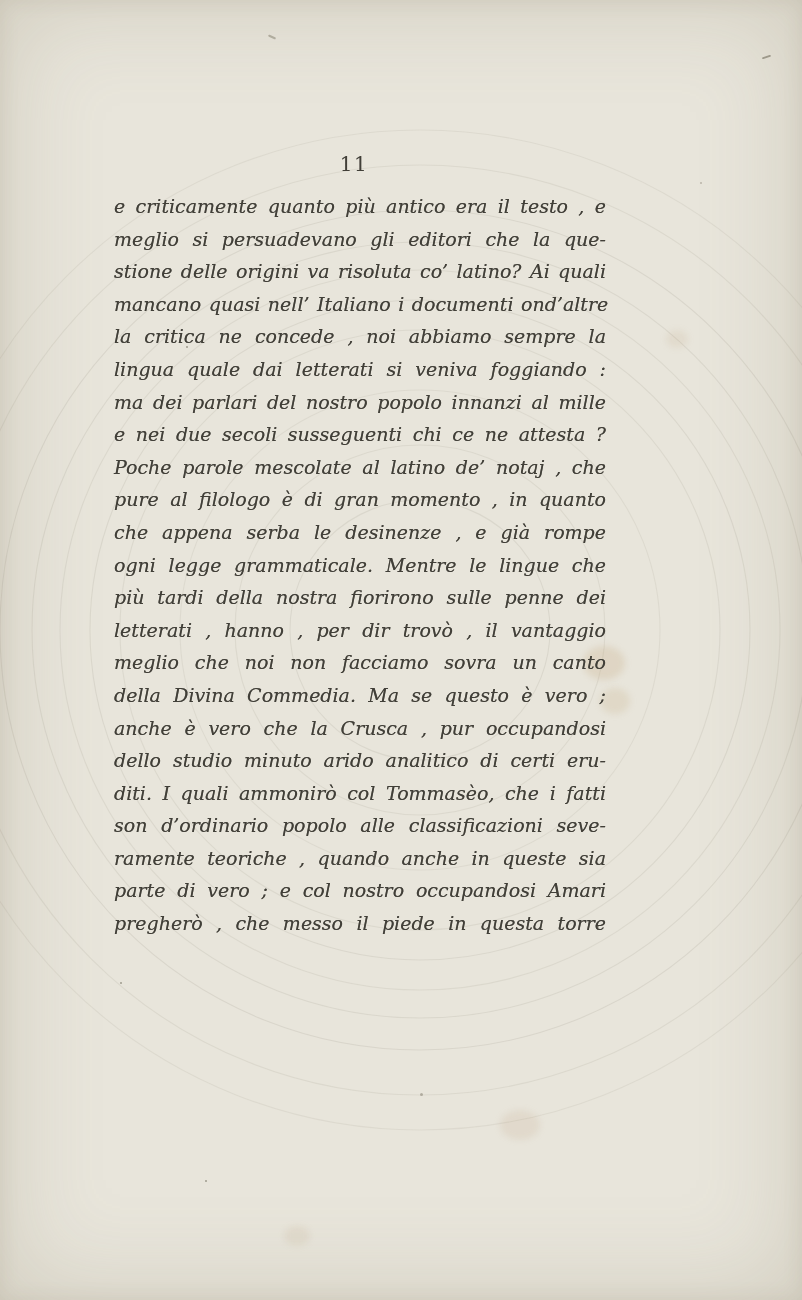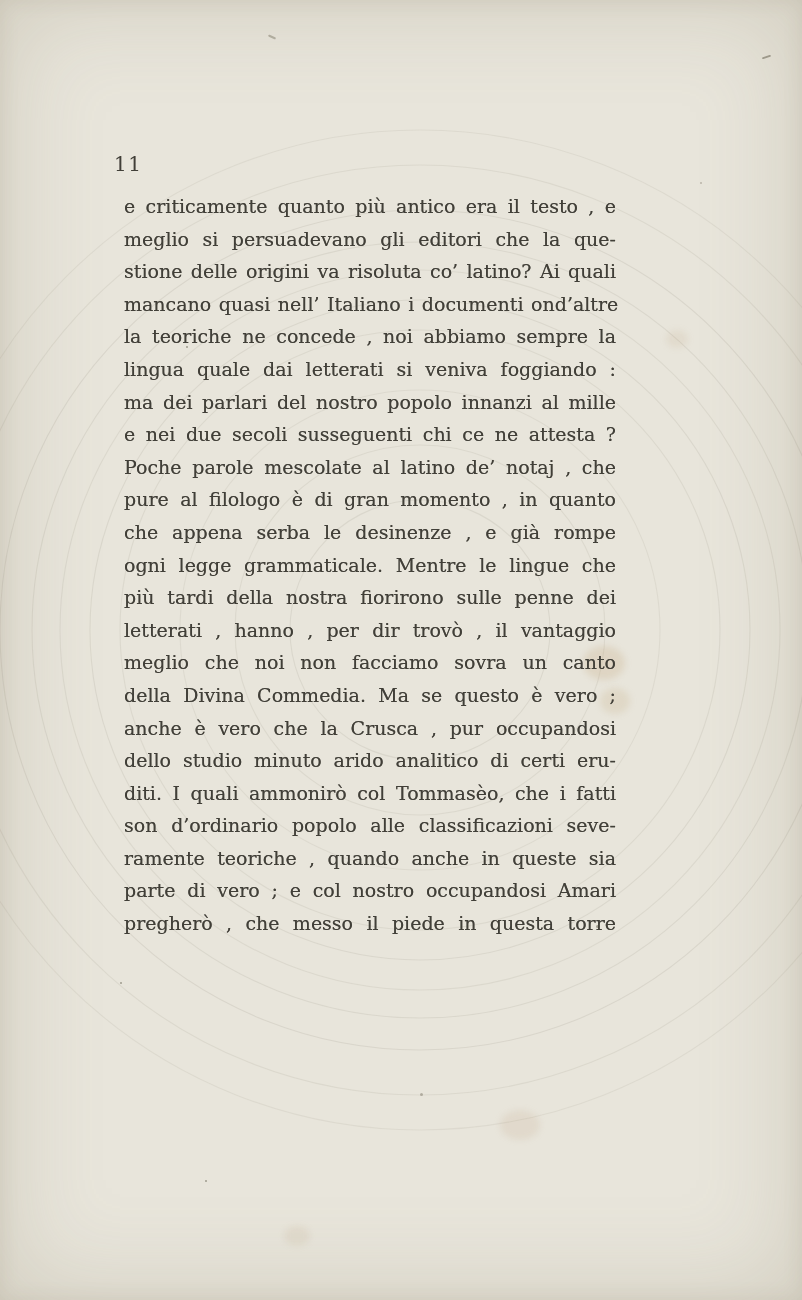--- a/index.html
+++ b/index.html
@@ -23,30 +23,32 @@
     box-shadow:
       inset 0 0 90px 12px rgba(140,130,105,0.22),
       inset 0 0 18px 2px rgba(140,130,105,0.14);
   }
   .watermark { position: absolute; left: 0; top: 0; pointer-events: none; }
   .watermark circle { fill: none; stroke: var(--watermark); stroke-width: 1.1; }
 
   .page-number {
     position: absolute;
     top: 152px;
-    left: 114px;
+    left: 108px;
     width: 492px;
+    text-align: center;
     font-size: 20px;
     letter-spacing: 1.5px;
   }
   .text-block {
     position: absolute;
     top: 190px;
-    left: 124px;
+    left: 114px;
     width: 492px;
+    font-style: italic;
   }
   .text-line {
     font-size: 19px;
     line-height: 32.6px;
     height: 32.6px;
     text-align: justify;
     text-align-last: justify;
     word-spacing: 1.5px;
     text-shadow: 0 0 0.5px rgba(62,60,54,0.65);
     white-space: nowrap;
@@ -102,21 +104,21 @@
   <span class="speck p7"></span>
   <span class="speck p8"></span>
 
   <div class="page-number">11</div>
 
   <div class="text-block">
       <div class="text-line">e criticamente quanto più antico era il testo , e</div>
       <div class="text-line">meglio si persuadevano gli editori che la que-</div>
       <div class="text-line">stione delle origini va risoluta co’ latino? Ai quali</div>
       <div class="text-line">mancano quasi nell’ Italiano i documenti ond’altre</div>
-      <div class="text-line">la teoriche ne concede , noi abbiamo sempre la</div>
+      <div class="text-line">la critica ne concede , noi abbiamo sempre la</div>
       <div class="text-line">lingua quale dai letterati si veniva foggiando :</div>
       <div class="text-line">ma dei parlari del nostro popolo innanzi al mille</div>
       <div class="text-line">e nei due secoli susseguenti chi ce ne attesta ?</div>
       <div class="text-line">Poche parole mescolate al latino de’ notaj , che</div>
       <div class="text-line">pure al filologo è di gran momento , in quanto</div>
       <div class="text-line">che appena serba le desinenze , e già rompe</div>
       <div class="text-line">ogni legge grammaticale. Mentre le lingue che</div>
       <div class="text-line">più tardi della nostra fiorirono sulle penne dei</div>
       <div class="text-line">letterati , hanno , per dir trovò , il vantaggio</div>
       <div class="text-line">meglio che noi non facciamo sovra un canto</div>

